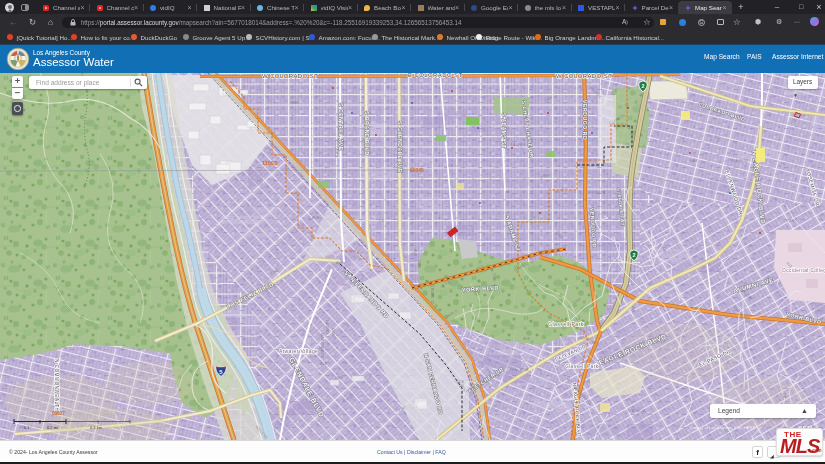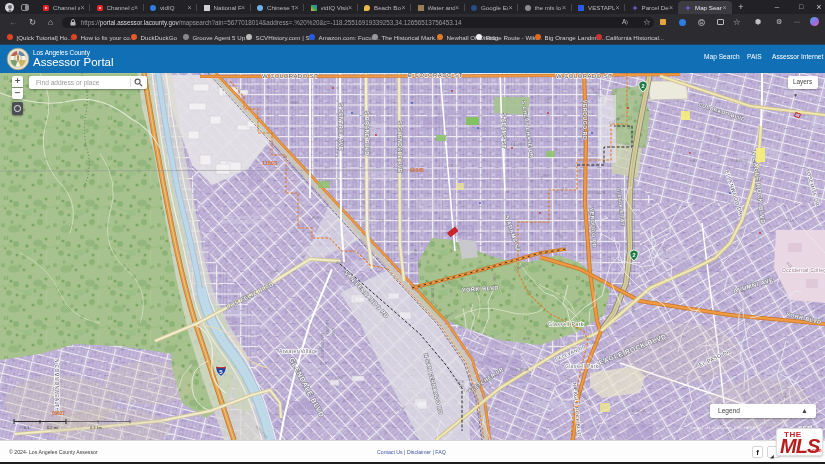--- a/index.html
+++ b/index.html
@@ -198,21 +198,21 @@
       <circle cx="12" cy="12" r="10.8" fill="#ece7d3" stroke="#a89a72" stroke-width="0.8"></circle>
       <circle cx="12" cy="12" r="8.2" fill="#f7f4e6" stroke="#b9ac83" stroke-width="0.5"></circle>
       <path d="M5,9 a8.2,8.2 0 0 1 6,-5 l1,5 z" fill="#b5483a" opacity="0.85"></path>
       <path d="M19,9 a8.2,8.2 0 0 0 -6,-5 l-1,5 z" fill="#3e6c9c" opacity="0.8"></path>
       <path d="M4.5,13 a8.2,8.2 0 0 0 5,6.5 l2.5,-6.5 z" fill="#5c8a50" opacity="0.8"></path>
       <path d="M19.5,13 a8.2,8.2 0 0 1 -5,6.5 l-2.5,-6.5 z" fill="#c8a23c" opacity="0.8"></path>
       <circle cx="12" cy="11" r="3.4" fill="#f2eddd" stroke="#8a7d5a" stroke-width="0.5"></circle>
       <path d="M11,8.5 h2 v5 h-2 z" fill="#b08a4a"></path>
     </svg>
     <div id="ptitle1">Los Angeles County</div>
-    <div id="ptitle2">Assessor Portal</div>
+    <div id="ptitle2">Assessor Water</div>
     <div class="plink" style="left:704px;">Map Search</div>
     <div class="plink" style="left:747px;">PAIS</div>
     <div class="plink" style="left:772px;">Assessor Internet</div>
   </div>
 
   <div id="map">
     <svg id="mapsvg" width="825" height="367" viewBox="0 0 825 367">
         <defs>
 <pattern id="city" width="24" height="10.5" patternUnits="userSpaceOnUse">
   <rect width="24" height="10.5" fill="#c0b4d6"></rect>

